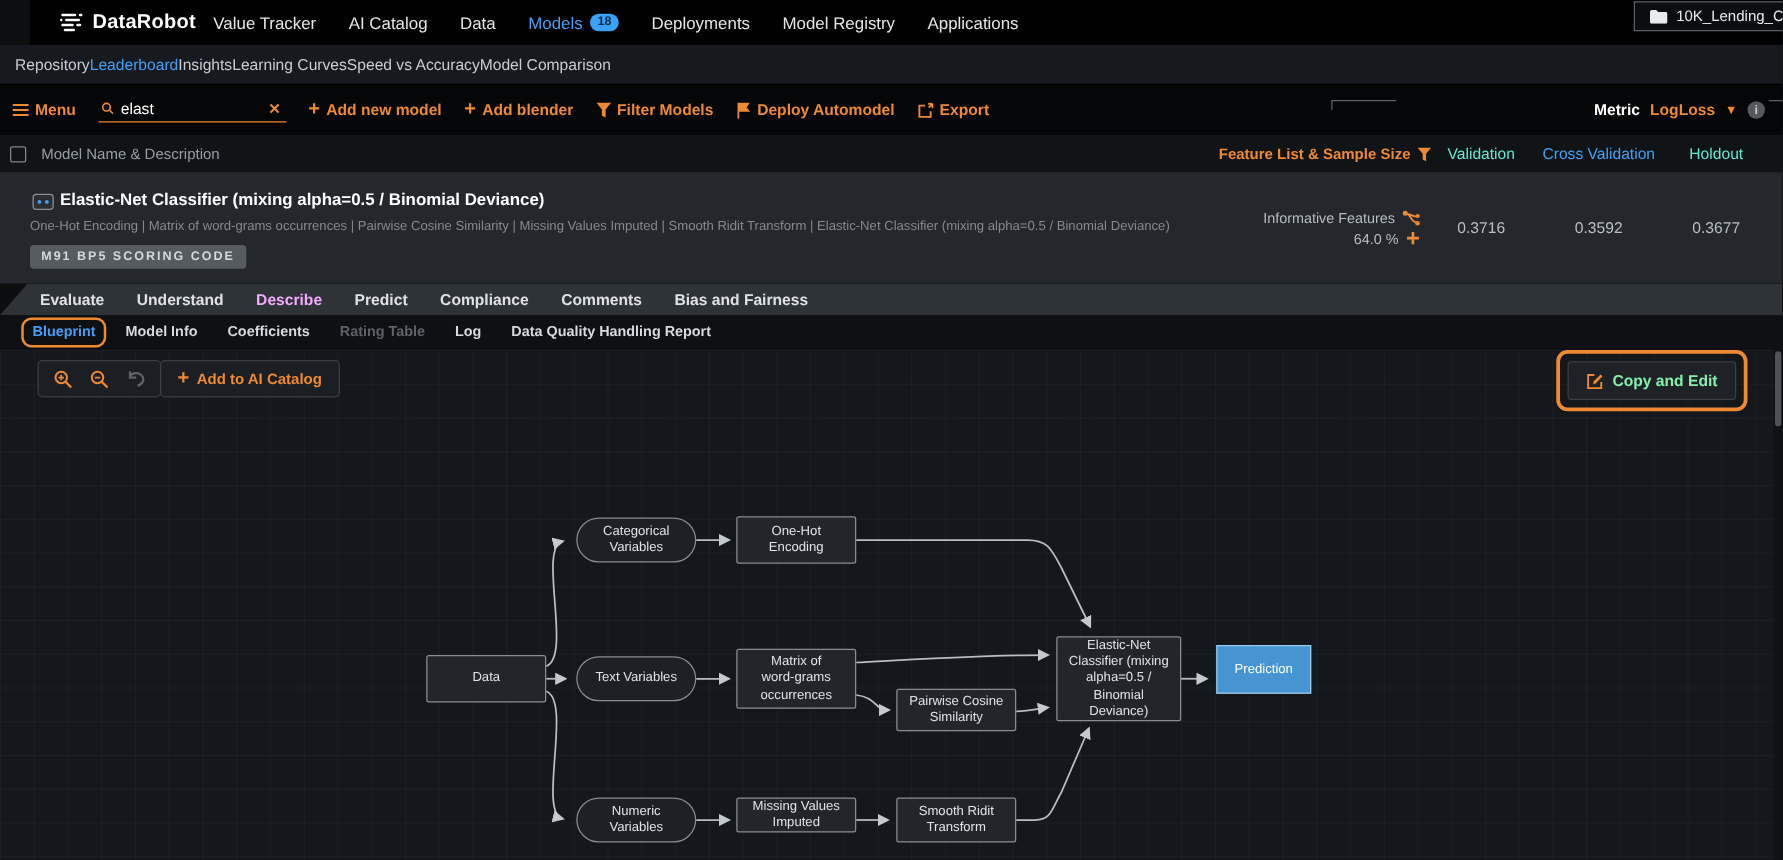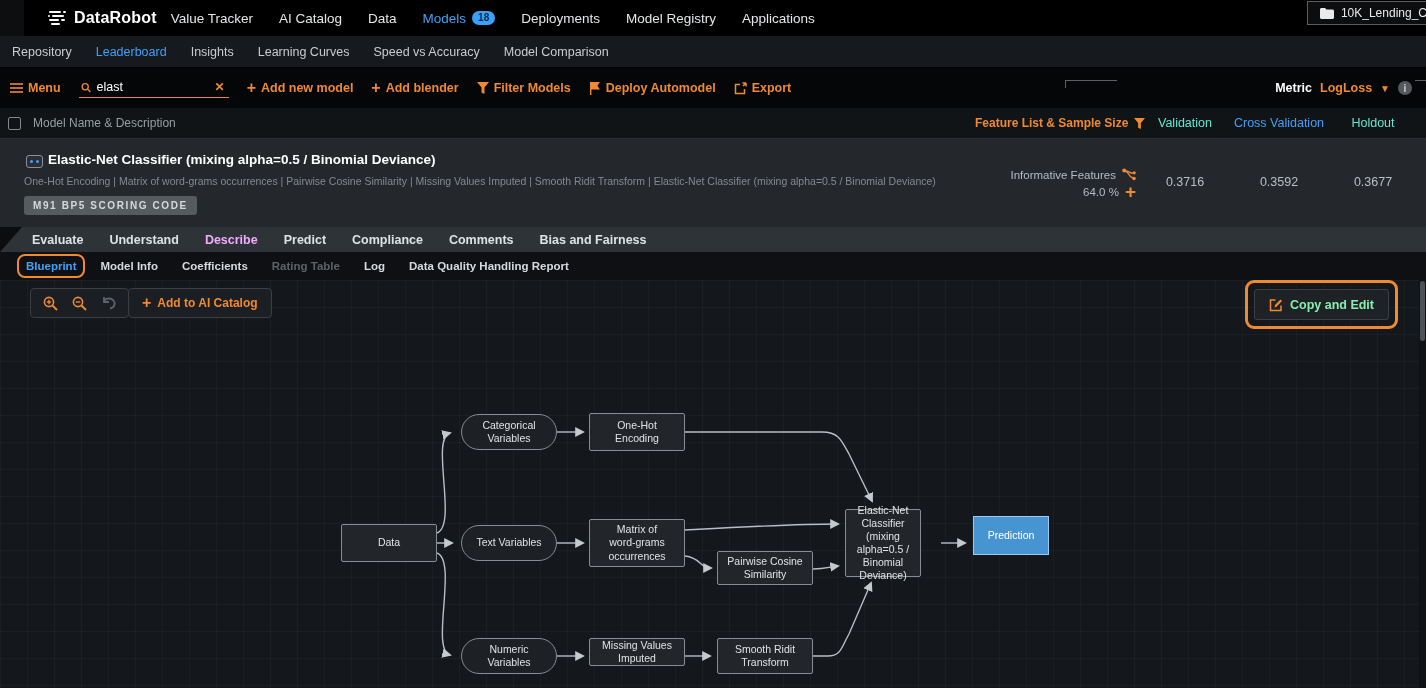--- a/index.html
+++ b/index.html
@@ -13,30 +13,30 @@
   .brand { font-size:16px; font-weight:700; color:#fff; letter-spacing:.2px; }
   .topnav { display:flex; align-items:center; gap:26px; font-size:13.5px; color:#e4e6e8; }
   .topnav .nav-item { cursor:pointer; display:flex; align-items:center; gap:6px; }
   .topnav .nav-item.active { color:#41a0f7; }
   .nav-badge { background:#3ba0f8; color:#082b44; font-size:10px; font-weight:700;
     border-radius:9px; padding:1px 6px; line-height:12px; }
   .project-box { position:absolute; right:-14px; top:1px; height:24px; border:1px solid #5a5f64;
     background:#0b0d0f; display:flex; align-items:center; gap:7px; padding:0 12px; font-size:12px; color:#e8eaec; }
 
   
-  .subnav { height:32px; background:#16191d; display:flex; align-items:center; gap:24px;
+  .subnav { height:32px; background:#16191d; display:flex; align-items:center; 
     padding-left:12px; font-size:12.5px; color:#c9cdd1; border-bottom:1px solid #000; }
   .subnav .sub-item { cursor:pointer; }
   .subnav .sub-item.active { color:#41a0f7; }
 
   
   .toolbar { position:relative; height:40px; background:#050607; display:flex; align-items:center; padding-left:10px; }
   .tb-left { display:flex; align-items:center; gap:18px; color:#ef8932; font-size:12.5px; font-weight:700; }
   .tb-item { display:flex; align-items:center; gap:5px; cursor:pointer; white-space:nowrap; }
-  .searchwrap { display:flex; align-items:flex-end; gap:6px; border-bottom:1px solid #ef8932;
+  .searchwrap { display:flex; align-items:flex-start; gap:6px; border-bottom:1px solid #ef8932;
     padding:2px 4px 3px 2px; width:150px; }
   .searchwrap input { background:transparent; border:none; outline:none; color:#fff;
     font-size:12.5px; width:112px; font-family:"Liberation Sans",sans-serif; }
   .clear-x { color:#ef8932; font-weight:700; font-size:12px; cursor:pointer; }
   .metric-zone { position:absolute; right:14px; top:0; height:40px; display:flex; align-items:center; gap:8px; }
   .metric-label { color:#fff; font-size:12.5px; font-weight:700; }
   .metric-value { color:#ef8932; font-size:12.5px; font-weight:700; cursor:pointer; }
   .chev { color:#ef8932; font-size:10px; }
   .info-dot { width:14px; height:14px; border-radius:50%; background:#55595e; color:#cdd1d5;
     font-size:10px; font-weight:700; display:flex; align-items:center; justify-content:center; cursor:pointer; }
@@ -336,21 +336,21 @@
 word-grams
 occurrences</div>
         <div class="node rect" style="left: 717px; top: 271px; width: 96px; height: 34px;">Pairwise Cosine
 Similarity</div>
         <div class="node pill" style="left: 461px; top: 358px; width: 96px; height: 36px;">Numeric
 Variables</div>
         <div class="node rect" style="left: 589px; top: 358px; width: 96px; height: 28px;">Missing Values
 Imputed</div>
         <div class="node rect" style="left: 717px; top: 358px; width: 96px; height: 36px;">Smooth Ridit
 Transform</div>
-        <div class="node rect" style="left: 845px; top: 229px; width: 76px; height: 68px;">Elastic-Net
+        <div class="node rect" style="left: 845px; top: 229px; width: 100px; height: 68px;">Elastic-Net
 Classifier (mixing
 alpha=0.5 /
 Binomial
 Deviance)</div>
         <div class="node primary" style="left: 973px; top: 236px; width: 76px; height: 39px; background: rgb(70, 149, 210);">Prediction</div>
       </div>
 
     <div class="bp-toolbar">
       <span class="bp-tool">
         <svg class="ic" width="15" height="15" viewBox="0 0 15 15">

